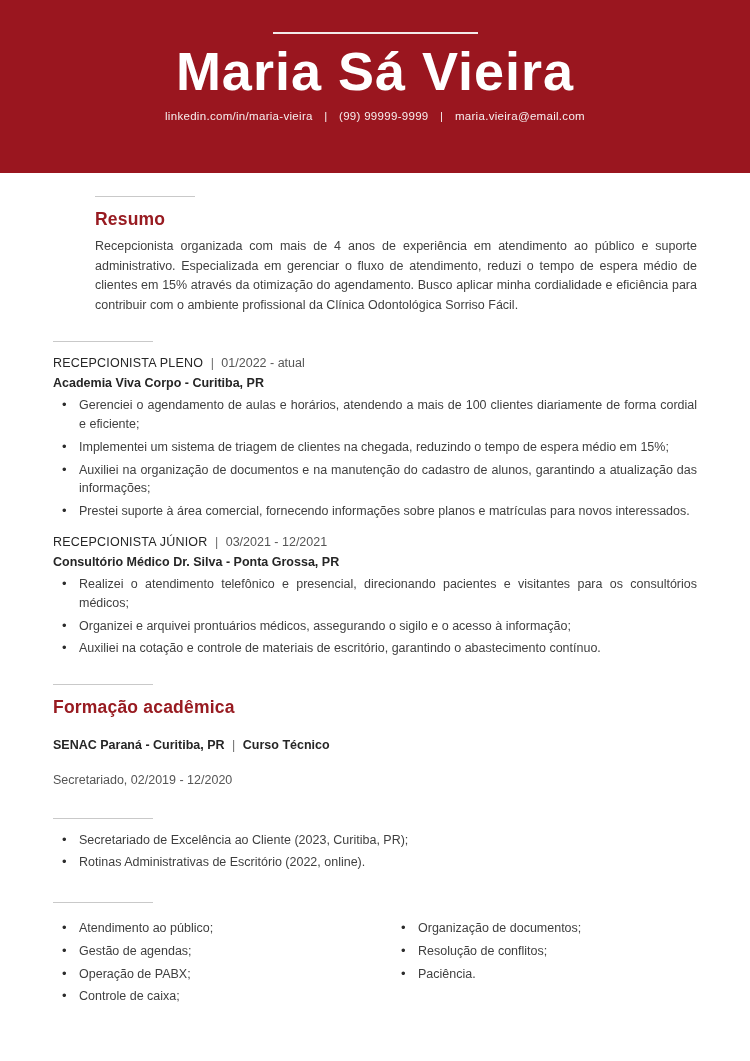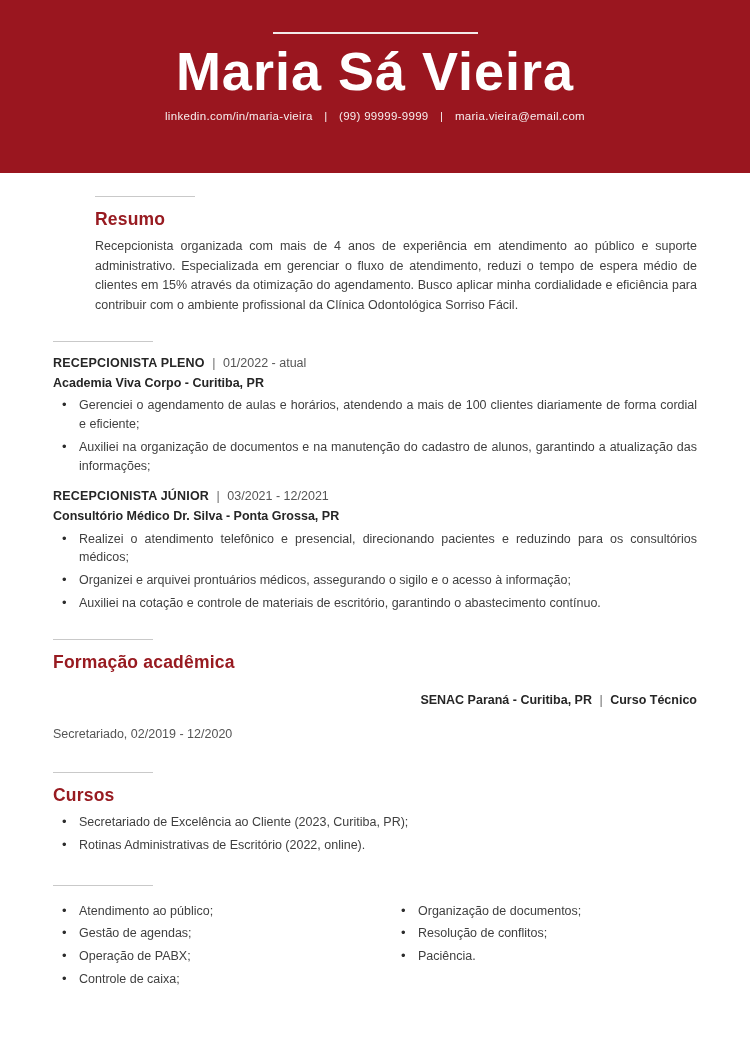--- a/index.html
+++ b/index.html
@@ -64,21 +64,21 @@
     margin: 0;
     font-size: 12.5px;
     line-height: 1.56;
     text-align: justify;
     color: #3f3f3f;
   }
 
   .job { margin-top: 4px; }
   .job + .job { margin-top: 12px; }
   .job-role-line { font-size: 12.5px; line-height: 1.45; }
-  .job-role { font-weight: 700; color: #262626; letter-spacing: 0.2px; }
+  .job-role { font-weight: 400; color: #262626; letter-spacing: 0.2px; }
   .job-sep { color: #6e6e6e; margin: 0 4px; }
   .job-period { color: #555555; }
   .job-company { font-size: 12.5px; font-weight: 700; color: #262626; line-height: 1.45; margin-top: 2px; }
 
   ul.bullets {
     list-style: none;
     margin: 4px 0 0 0;
     padding: 0 0 0 9px;
   }
   ul.bullets li {
@@ -92,21 +92,21 @@
   }
   ul.bullets li::before {
     content: "\2022";
     position: absolute;
     left: 0;
     top: -1px;
     color: #2c2c2c;
     font-size: 13px;
   }
 
-  .edu-line { font-size: 12.5px; font-weight: 700; color: #262626; line-height: 1.5; margin-top: 18px; text-align: right; }
+  .edu-line { font-size: 12.5px; font-weight: 700; color: #262626; line-height: 1.5; margin-top: 18px; }
   .edu-sep { font-weight: 400; color: #6e6e6e; margin: 0 4px; }
   .edu-details { font-size: 12.5px; color: #555555; line-height: 1.5; margin-top: 16px; }
 
   .two-col { display: flex; }
   .two-col .col-left { width: 330px; }
   .two-col .col-right { flex: 1; }
 </style>
 </head>
 <body>
 
@@ -137,53 +137,54 @@
 
       <div class="job">
         <div class="job-role-line">
           <span class="job-role">RECEPCIONISTA PLENO</span>
           <span class="job-sep">|</span>
           <span class="job-period">01/2022 - atual</span>
         </div>
         <div class="job-company">Academia Viva Corpo - Curitiba, PR</div>
         <ul class="bullets">
           <li>Gerenciei o agendamento de aulas e horários, atendendo a mais de 100 clientes diariamente de forma cordial e eficiente;</li>
+          <li>Implementei um sistema de triagem de clientes na chegada, reduzindo o tempo de espera médio em 15%;</li>
           <li>Auxiliei na organização de documentos e na manutenção do cadastro de alunos, garantindo a atualização das informações;</li>
+          <li>Prestei suporte à área comercial, fornecendo informações sobre planos e matrículas para novos interessados.</li>
         </ul>
       </div>
 
       <div class="job">
         <div class="job-role-line">
           <span class="job-role">RECEPCIONISTA JÚNIOR</span>
           <span class="job-sep">|</span>
           <span class="job-period">03/2021 - 12/2021</span>
         </div>
         <div class="job-company">Consultório Médico Dr. Silva - Ponta Grossa, PR</div>
         <ul class="bullets">
-          <li>Realizei o atendimento telefônico e presencial, direcionando pacientes e reduzindo para os consultórios médicos;</li>
+          <li>Realizei o atendimento telefônico e presencial, direcionando pacientes e visitantes para os consultórios médicos;</li>
           <li>Organizei e arquivei prontuários médicos, assegurando o sigilo e o acesso à informação;</li>
           <li>Auxiliei na cotação e controle de materiais de escritório, garantindo o abastecimento contínuo.</li>
         </ul>
       </div>
     </div>
 
     <div class="section">
       <div class="divider"></div>
       <h2 class="section-title">Formação acadêmica</h2>
       <div class="edu-line">
         <span>SENAC Paraná - Curitiba, PR</span>
         <span class="edu-sep">|</span>
         <span>Curso Técnico</span>
       </div>
       <div class="edu-details">Secretariado, 02/2019 - 12/2020</div>
     </div>
 
     <div class="section" style="margin-top:28px;">
       <div class="divider"></div>
-      <h2 class="section-title">Cursos</h2>
       <ul class="bullets">
         <li>Secretariado de Excelência ao Cliente (2023, Curitiba, PR);</li>
         <li>Rotinas Administrativas de Escritório (2022, online).</li>
       </ul>
     </div>
 
     <div class="section" style="margin-top:30px;">
       <div class="divider"></div>
       <div class="two-col">
         <ul class="bullets col-left">

